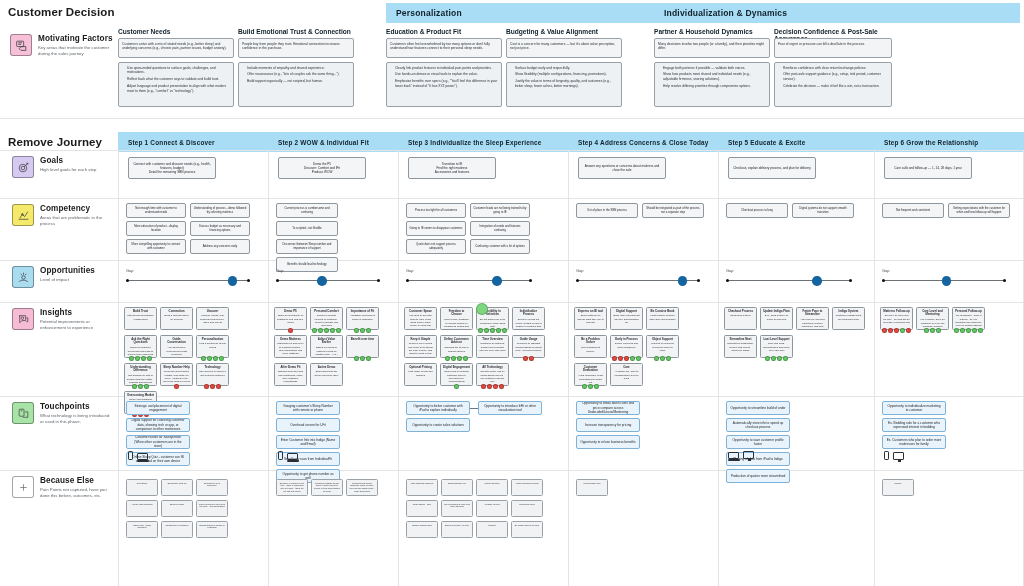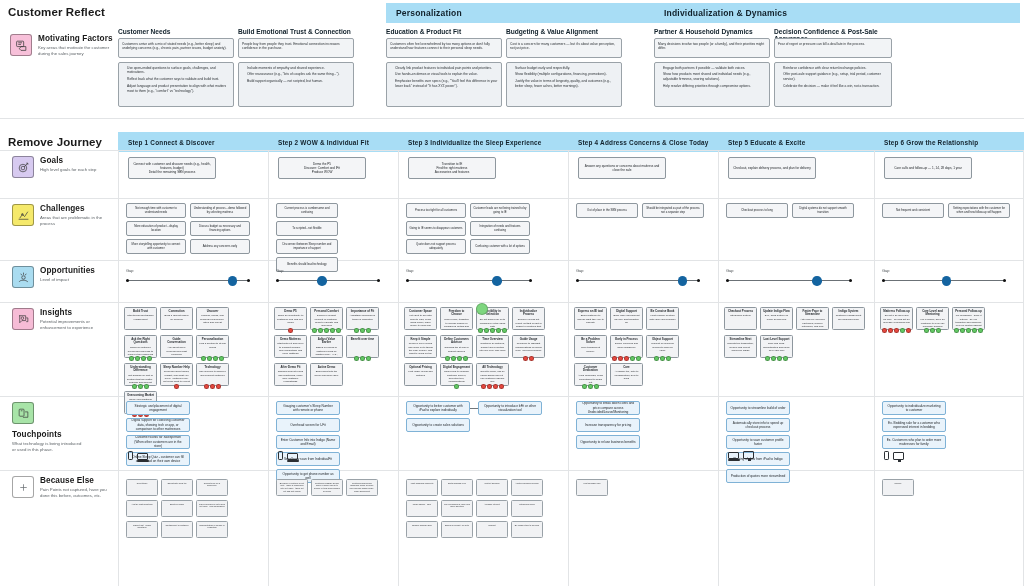--- a/index.html
+++ b/index.html
@@ -92,21 +92,21 @@
   .monitor:after { content:""; position:absolute; left:4px; bottom:-3px; width:3px; height:3px; background:#2b2f33; }
 
   .connector { position:absolute; background:#6f767b; }
   .bigmark { position:absolute; width:12px; height:12px; border-radius:50%; background:#7ed67f; border:1px solid rgba(0,0,0,.18); }
 </style>
 </head>
 <body>
 
 <div id="board">
 
-  <div style="position:absolute;left:8px;top:6px;" class="titleLG">Customer Reflect</div>
+  <div style="position:absolute;left:8px;top:6px;" class="titleLG">Customer Decision</div>
 
   <div class="railItem" style="left:2px; top:34px;">
     <div class="railIcon" style="background:#f7c0d9;">
       <svg width="13" height="13" viewBox="0 0 24 24" fill="none" stroke="#3a3a3a" stroke-width="1.4">
         <rect x="3" y="4" width="13" height="10" rx="1.5"></rect>
           <path d="M8 18l3-4h9v7h-9z"></path>
           <path d="M6 7h7M6 10h5"></path>
       </svg>
     </div>
     <div class="railTxt">
@@ -203,21 +203,21 @@
       </div>
       <div class="railItem" style="left: 4px; top: 204px;">
         <div class="railIcon" style="background:#f5e96b;">
           <svg width="13" height="13" viewBox="0 0 24 24" fill="none" stroke="#3a3a3a" stroke-width="1.3">
             <path d="M3 19h18"></path>
             <path d="M5 17l5-7 4 4 6-9"></path>
             <circle cx="10" cy="10" r="1.6"></circle>
           </svg>
         </div>
       <div class="railTxt">
-        <h3>Challenges</h3>
+        <h3>Competency</h3>
         <p>Areas that are problematic in the process</p>
       </div>
       </div>
       <div class="railItem" style="left: 4px; top: 266px;">
         <div class="railIcon" style="background:#aadcf0;">
           <svg width="13" height="13" viewBox="0 0 24 24" fill="none" stroke="#3a3a3a" stroke-width="1.3">
             <path d="M12 3v4M7 5l2 3M17 5l-2 3"></path>
             <circle cx="12" cy="12" r="3.2"></circle>
             <path d="M4 20c2-4 12-4 16 0"></path>
           </svg>
@@ -233,21 +233,21 @@
             <path d="M4 5h12v9H9l-4 4V5z"></path>
             <circle cx="10" cy="9.5" r="2.4"></circle>
             <path d="M17 9h3v7h-3"></path>
           </svg>
         </div>
       <div class="railTxt">
         <h3>Insights</h3>
         <p>Potential improvements or enhancement to experience</p>
       </div>
       </div>
-      <div class="railItem" style="left: 4px; top: 402px; flex-direction: column;">
+      <div class="railItem" style="left: 4px; top: 402px;">
         <div class="railIcon" style="background:#a8e4a8;">
           <svg width="13" height="13" viewBox="0 0 24 24" fill="none" stroke="#3a3a3a" stroke-width="1.3">
             <rect x="4" y="4" width="9" height="13" rx="1.5"></rect>
             <path d="M15 9h5v10h-9"></path>
             <path d="M7 7h3"></path>
           </svg>
         </div>
       <div class="railTxt">
         <h3>Touchpoints</h3>
         <p>What technology is being introduced or used in this phase.</p>

